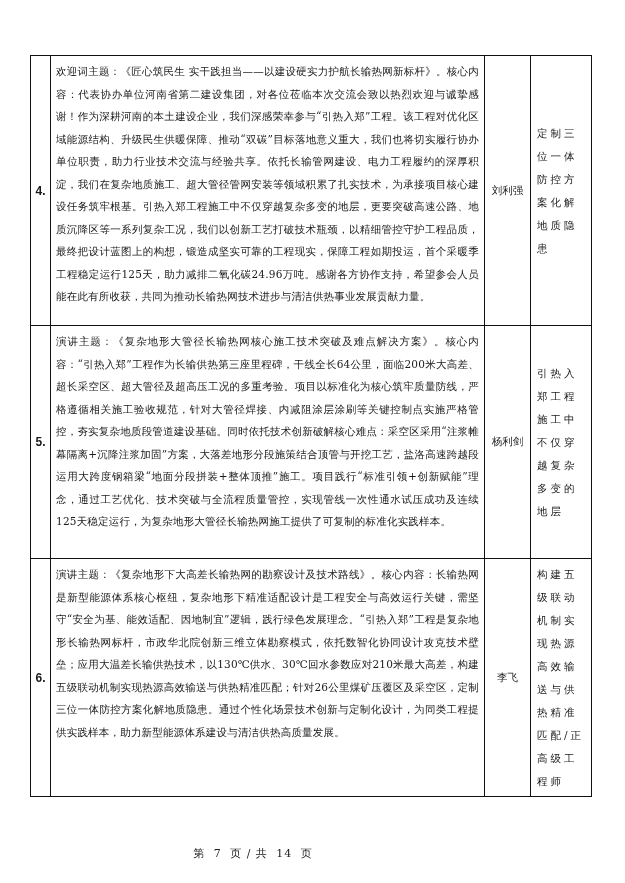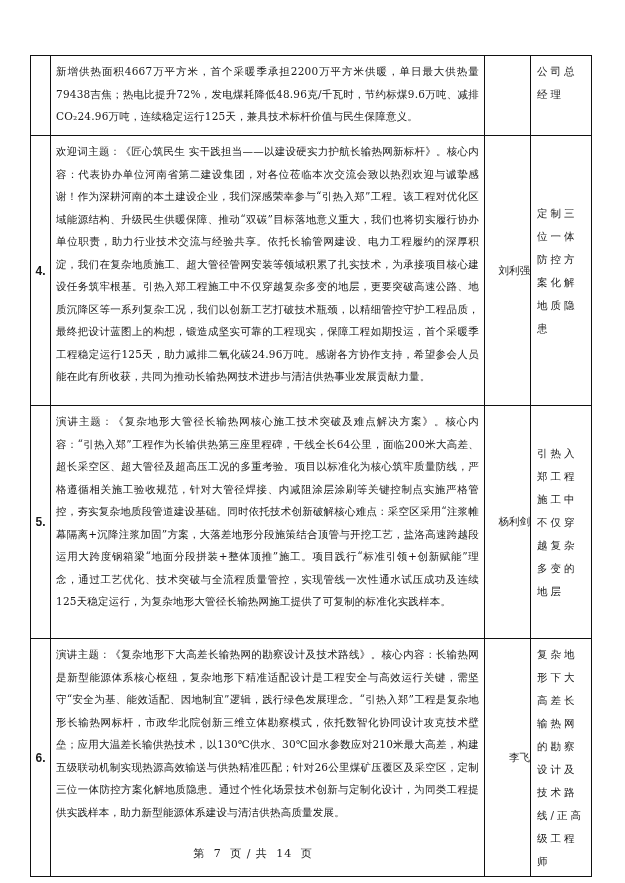--- a/index.html
+++ b/index.html
@@ -6,60 +6,54 @@
     body { width: 625px; height: 883px; position: relative; overflow: hidden;
       font-family: "DejaVu Serif", "Liberation Serif", serif; color: #1a1a1a; }
     .page-table { position: absolute; left: 30px; top: 55px; border-collapse: collapse; table-layout: fixed; width: 561px; }
     .page-table td { border: 1.3px solid #111; vertical-align: top; padding: 0; }
     .col-no { width: 20px; }
     .col-content { width: 434px; }
     .col-name { width: 46px; }
     .col-title { width: 61px; }
     .cell-no { text-align: center; vertical-align: middle !important; font-family: "Liberation Sans", sans-serif; font-weight: bold; font-size: 12px; }
     .cell-content { padding: 4px 5px 3px 5px !important; font-size: 10.5px; line-height: 22.5px; text-align: justify; letter-spacing: 0.2px; }
-    .cell-name { text-align: right; vertical-align: middle !important; font-size: 10.5px; }
+    .cell-name { text-align: center; vertical-align: middle !important; font-size: 10.5px; }
     .cell-title { padding: 4px 4px 3px 6px !important; font-size: 10.5px; line-height: 23px; letter-spacing: 3px; vertical-align: middle !important; }
     .cell-title.top { vertical-align: top !important; }
     .footer { position: absolute; left: 0; width: 506px; top: 846px; text-align: center; font-size: 11px; color: #222; letter-spacing: 1px; }
     .footer span { margin: 0 2px; }
   </style>
 </head>
 <body>
 
 <table class="page-table">
   <colgroup>
     <col class="col-no">
       <col class="col-content">
       <col class="col-name">
       <col class="col-title">
   </colgroup>
   <tbody>
-    <tr style="height:80px;">
-      <td class="cell-no"></td>
-      <td class="cell-content">新增供热面积4667万平方米，首个采暖季承担2200万平方米供暖，单日最大供热量79438吉焦；热电比提升72%，发电煤耗降低48.96克/千瓦时，节约标煤9.6万吨、减排CO₂24.96万吨，连续稳定运行125天，兼具技术标杆价值与民生保障意义。</td>
-      <td class="cell-name"></td>
-      <td class="cell-title top">公司总经理</td>
-    </tr>
     <tr style="height:270px;">
       <td class="cell-no">4.</td>
       <td class="cell-content">欢迎词主题：《匠心筑民生 实干践担当——以建设硬实力护航长输热网新标杆》。核心内容：代表协办单位河南省第二建设集团，对各位莅临本次交流会致以热烈欢迎与诚挚感谢！作为深耕河南的本土建设企业，我们深感荣幸参与“引热入郑”工程。该工程对优化区域能源结构、升级民生供暖保障、推动“双碳”目标落地意义重大，我们也将切实履行协办单位职责，助力行业技术交流与经验共享。依托长输管网建设、电力工程履约的深厚积淀，我们在复杂地质施工、超大管径管网安装等领域积累了扎实技术，为承接项目核心建设任务筑牢根基。引热入郑工程施工中不仅穿越复杂多变的地层，更要突破高速公路、地质沉降区等一系列复杂工况，我们以创新工艺打破技术瓶颈，以精细管控守护工程品质，最终把设计蓝图上的构想，锻造成坚实可靠的工程现实，保障工程如期投运，首个采暖季工程稳定运行125天，助力减排二氧化碳24.96万吨。感谢各方协作支持，希望参会人员能在此有所收获，共同为推动长输热网技术进步与清洁供热事业发展贡献力量。</td>
       <td class="cell-name">刘利强</td>
       <td class="cell-title">定制三位一体防控方案化解地质隐患</td>
     </tr>
     <tr style="height:233px;">
       <td class="cell-no">5.</td>
       <td class="cell-content">演讲主题：《复杂地形大管径长输热网核心施工技术突破及难点解决方案》。核心内容：“引热入郑”工程作为长输供热第三座里程碑，干线全长64公里，面临200米大高差、超长采空区、超大管径及超高压工况的多重考验。项目以标准化为核心筑牢质量防线，严格遵循相关施工验收规范，针对大管径焊接、内减阻涂层涂刷等关键控制点实施严格管控，夯实复杂地质段管道建设基础。同时依托技术创新破解核心难点：采空区采用“注浆帷幕隔离+沉降注浆加固”方案，大落差地形分段施策结合顶管与开挖工艺，盐洛高速跨越段运用大跨度钢箱梁“地面分段拼装+整体顶推”施工。项目践行“标准引领+创新赋能”理念，通过工艺优化、技术突破与全流程质量管控，实现管线一次性通水试压成功及连续125天稳定运行，为复杂地形大管径长输热网施工提供了可复制的标准化实践样本。</td>
       <td class="cell-name">杨利剑</td>
       <td class="cell-title">引热入郑工程施工中不仅穿越复杂多变的地层</td>
     </tr>
     <tr style="height:189px;">
       <td class="cell-no">6.</td>
       <td class="cell-content">演讲主题：《复杂地形下大高差长输热网的勘察设计及技术路线》。核心内容：长输热网是新型能源体系核心枢纽，复杂地形下精准适配设计是工程安全与高效运行关键，需坚守“安全为基、能效适配、因地制宜”逻辑，践行绿色发展理念。“引热入郑”工程是复杂地形长输热网标杆，市政华北院创新三维立体勘察模式，依托数智化协同设计攻克技术壁垒；应用大温差长输供热技术，以130℃供水、30℃回水参数应对210米最大高差，构建五级联动机制实现热源高效输送与供热精准匹配；针对26公里煤矿压覆区及采空区，定制三位一体防控方案化解地质隐患。通过个性化场景技术创新与定制化设计，为同类工程提供实践样本，助力新型能源体系建设与清洁供热高质量发展。</td>
       <td class="cell-name">李飞</td>
-      <td class="cell-title top">复杂地形下大高差长输热网的勘察设计及技术路线/正高级工程师</td>
+      <td class="cell-title top">构建五级联动机制实现热源高效输送与供热精准匹配/正高级工程师</td>
     </tr>
   </tbody>
 </table>
 
 <div class="footer">
   <span>第</span>
   <span>7</span>
   <span>页 / 共</span>
   <span>14</span>
   <span>页</span>

